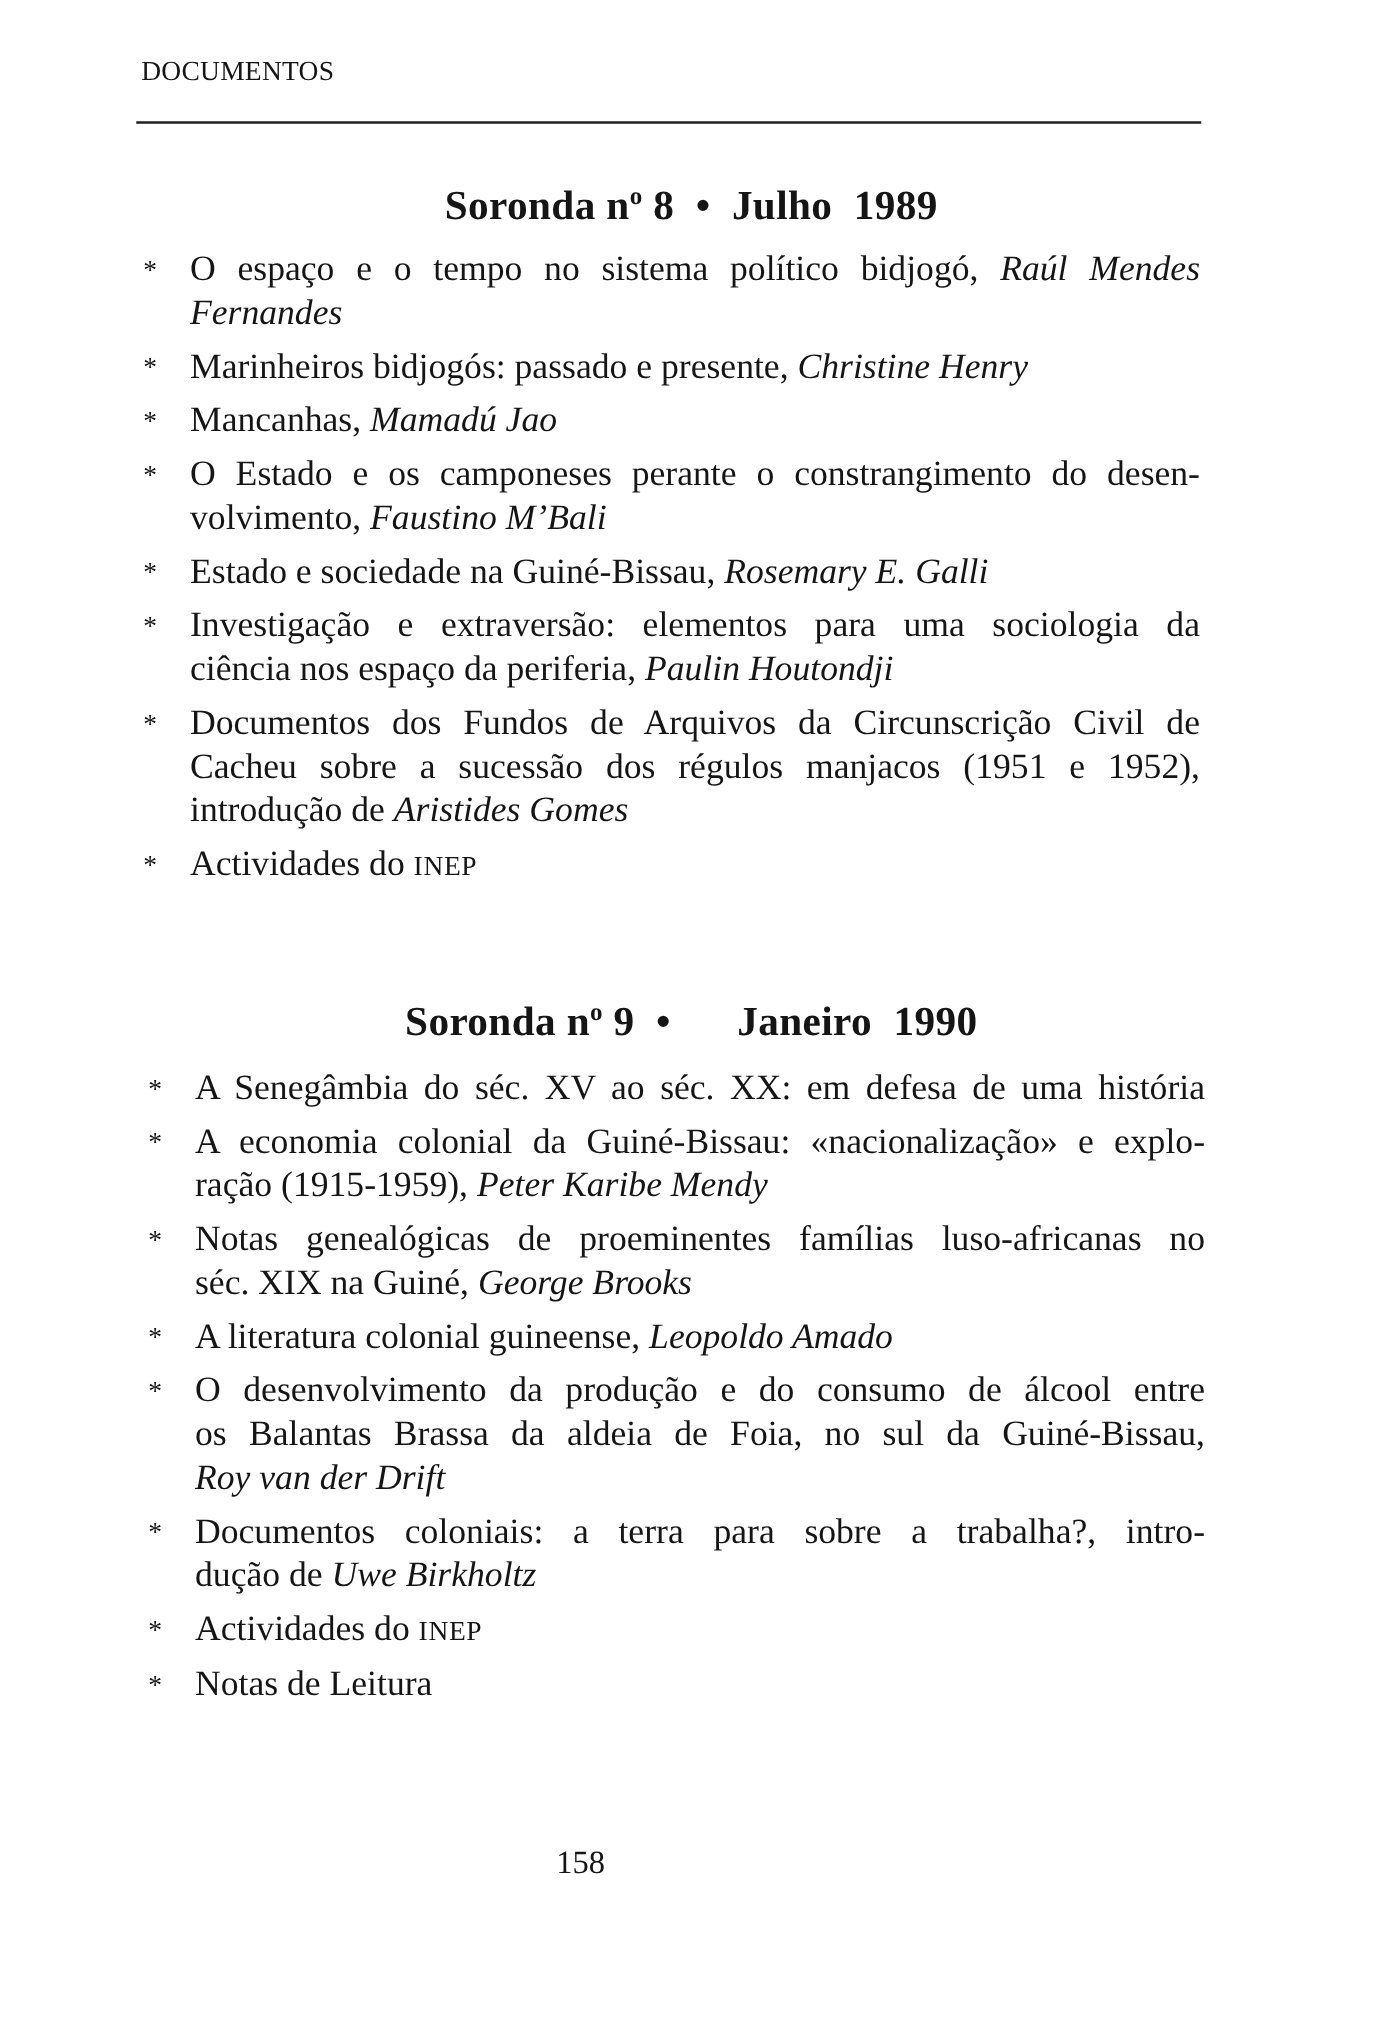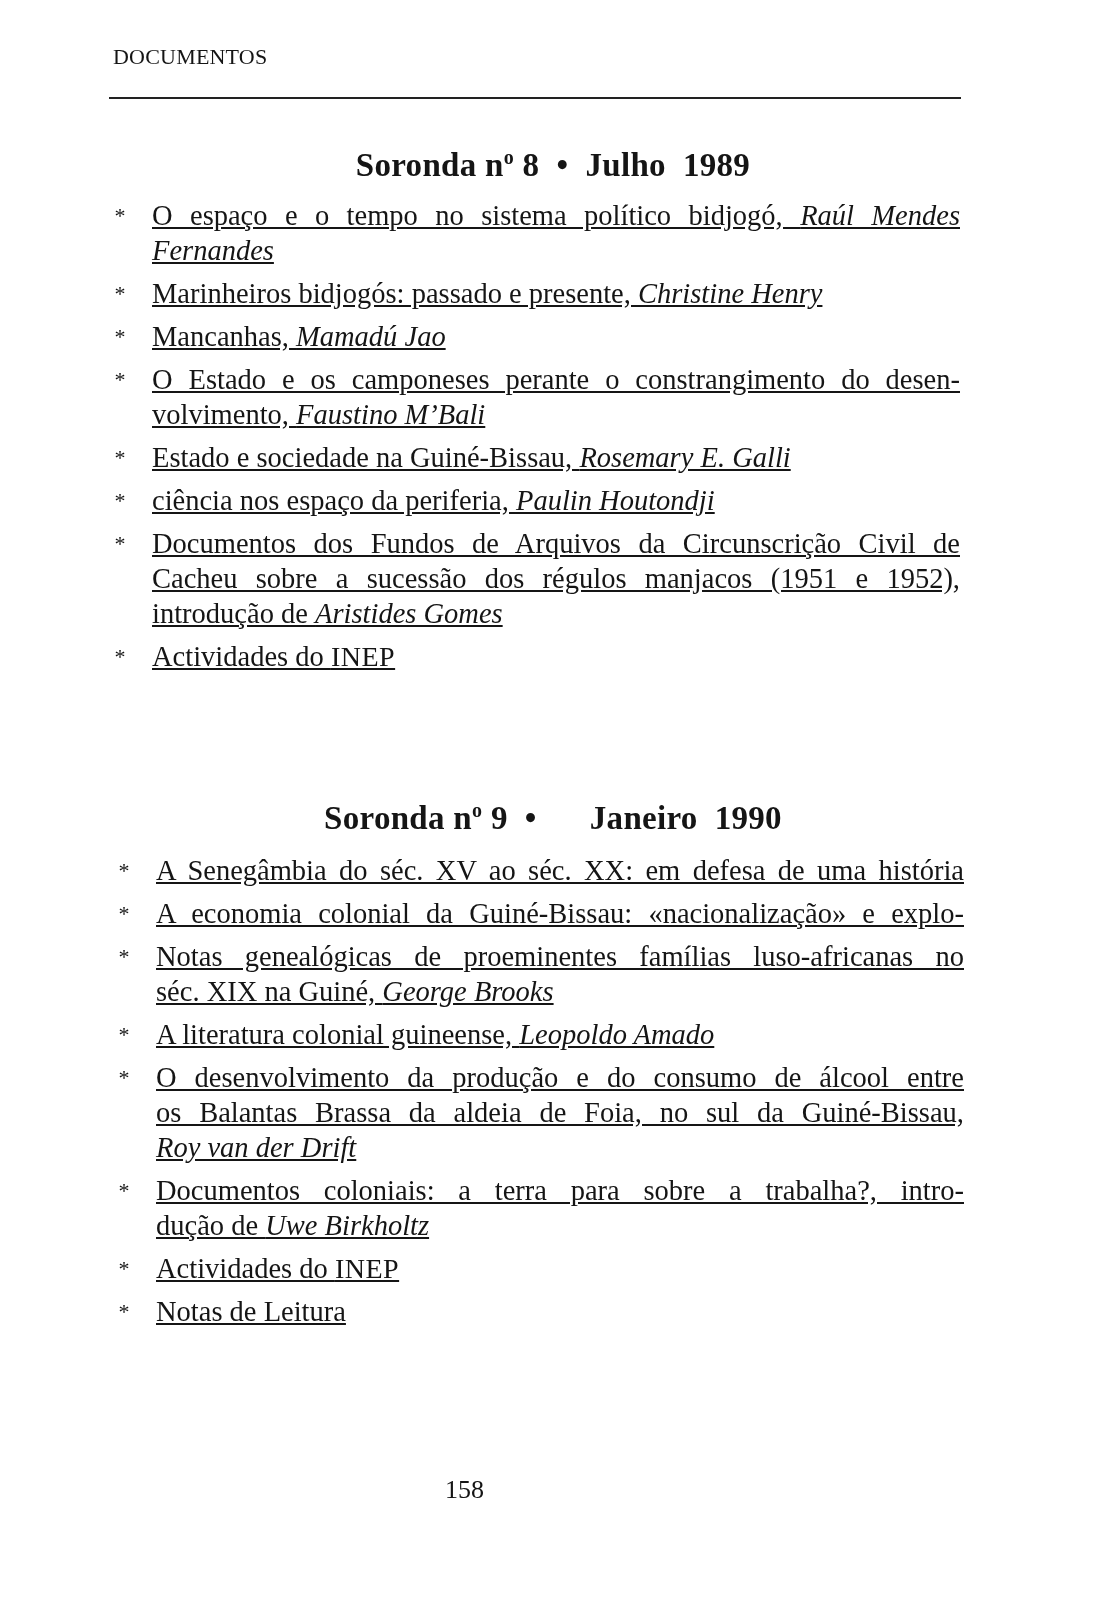--- a/index.html
+++ b/index.html
@@ -5,24 +5,24 @@
   html, body { margin:0; padding:0; background:#ffffff; }
   body { width:1109px; height:1620px; position:relative; overflow:hidden;
          font-family:"Liberation Serif", "DejaVu Serif", serif; color:#151515; }
   .running-head { position:absolute; left:113px; top:44px; font-size:22px; letter-spacing:0.2px; }
   .rule { position:absolute; left:109px; top:97px; width:852px; height:2px; background:#222; }
   .issue-title { position:absolute; left:0; width:1106px; text-align:center; font-weight:bold; font-size:33px; letter-spacing:0.3px; }
   .issue-title .sup { font-size:20px; vertical-align:super; line-height:0; }
   .entries { position:absolute; left:110px; width:850px; }
   .entry { position:relative; padding-left:42px; font-size:28.5px; line-height:35px; margin-bottom:8px; }
   .entry .star { position:absolute; left:0; top:0; font-size:22px; width:20px; text-align:center; }
-  .entry .line { display:block; white-space:nowrap; text-align:justify; text-align-last:justify;text-decoration:underline; }
+  .entry .line { display:block; white-space:nowrap; text-align:justify; text-align-last:justify; }
   .entry .line.last { text-align-last:left; }
   .author { font-style:italic; }
-  .sc { font-size:28px; letter-spacing:0.5px; }
+  .sc { font-size:22px; letter-spacing:0.5px; }
   .page-number { position:absolute; left:0; width:929px; text-align:center; top:1475px; font-size:26px; }
 </style>
 </head>
 <body>
 
 <div class="running-head">DOCUMENTOS</div>
 <div class="rule"></div>
 
 <div class="issue-title" style="top:147px;">
   <span>Soronda n</span><span class="sup">o</span>
@@ -48,20 +48,21 @@
       <span class="star">*</span>
       <span class="line"><span>O Estado e os camponeses perante o constrangimento do desen-</span></span>
       <span class="line last"><span>volvimento, </span><span class="author">Faustino M’Bali</span></span>
     </div>
     <div class="entry">
       <span class="star">*</span>
       <span class="line last"><span>Estado e sociedade na Guiné-Bissau, </span><span class="author">Rosemary E. Galli</span></span>
     </div>
     <div class="entry">
       <span class="star">*</span>
+      <span class="line"><span>Investigação e extraversão: elementos para uma sociologia da</span></span>
       <span class="line last"><span>ciência nos espaço da periferia, </span><span class="author">Paulin Houtondji</span></span>
     </div>
     <div class="entry">
       <span class="star">*</span>
       <span class="line"><span>Documentos dos Fundos de Arquivos da Circunscrição Civil de</span></span>
       <span class="line"><span>Cacheu sobre a sucessão dos régulos manjacos (1951 e 1952),</span></span>
       <span class="line last"><span>introdução de </span><span class="author">Aristides Gomes</span></span>
     </div>
     <div class="entry">
       <span class="star">*</span>
@@ -76,20 +77,21 @@
   <span style="white-space:pre;margin-left:36px;">Janeiro  1990</span>
 </div>
 <div class="entries" id="entries-1" style="top:853px; left:114px;">
     <div class="entry">
       <span class="star">*</span>
       <span class="line"><span>A Senegâmbia do séc. XV ao séc. XX: em defesa de uma história</span></span>
     </div>
     <div class="entry">
       <span class="star">*</span>
       <span class="line"><span>A economia colonial da Guiné-Bissau: «nacionalização» e explo-</span></span>
+      <span class="line last"><span>ração (1915-1959), </span><span class="author">Peter Karibe Mendy</span></span>
     </div>
     <div class="entry">
       <span class="star">*</span>
       <span class="line"><span>Notas genealógicas de proeminentes famílias luso-africanas no</span></span>
       <span class="line last"><span>séc. XIX na Guiné, </span><span class="author">George Brooks</span></span>
     </div>
     <div class="entry">
       <span class="star">*</span>
       <span class="line last"><span>A literatura colonial guineense, </span><span class="author">Leopoldo Amado</span></span>
     </div>

